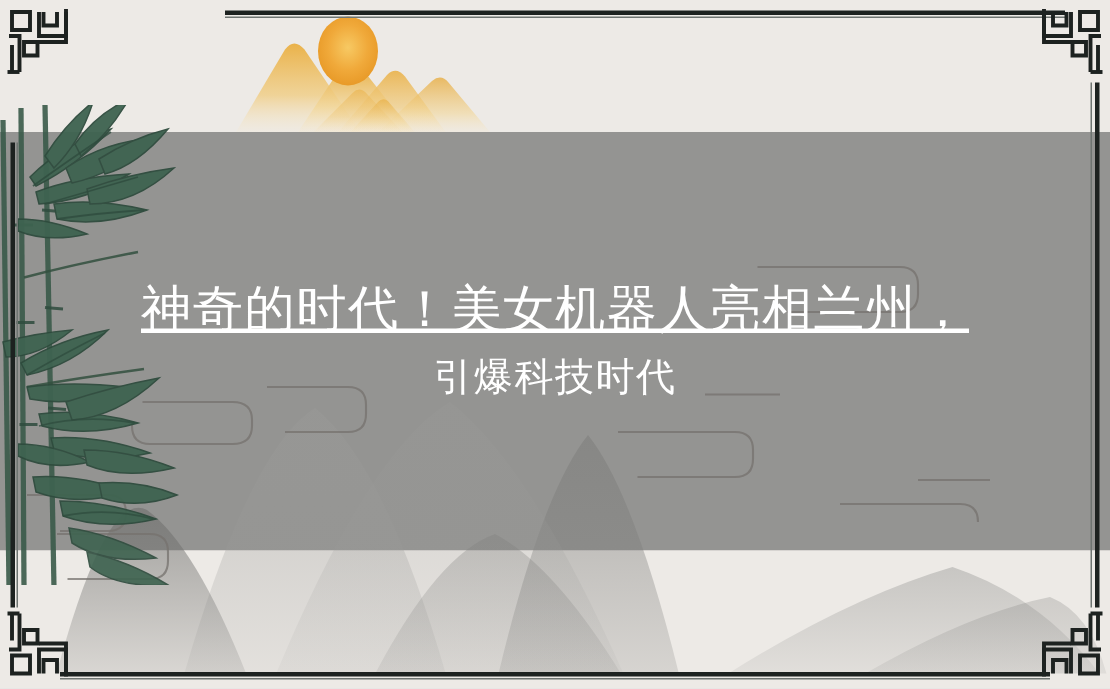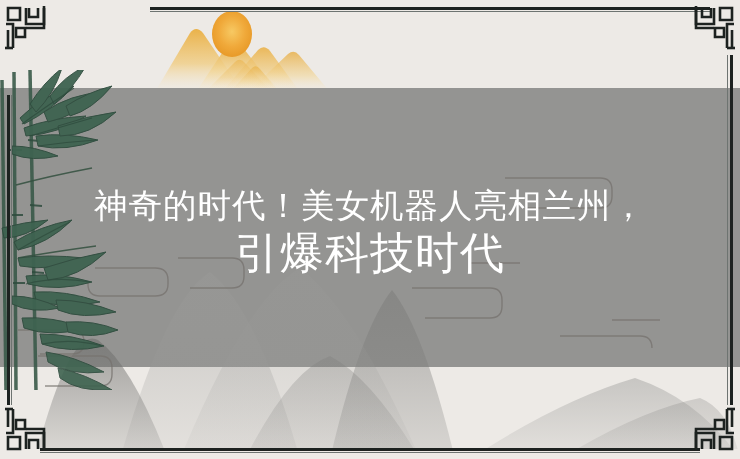--- a/index.html
+++ b/index.html
@@ -52,22 +52,22 @@
   }
   .title-line {
     display: block;
     color: #ffffff;
     font-size: 33px;
     line-height: 47px;
     letter-spacing: 1px;
     font-weight: 400;
     white-space: nowrap;
   }
-  .title-line.l1 { font-size: 33.5px; }
-  .title-line.l2 { font-size: 44px; }
+  .title-line.l1 { font-size: 33.5px; text-decoration: underline; }
+  .title-line.l2 { font-size: 26px; }
 
   
   .rule {
     position: absolute;
     background: #1d2220;
     z-index: 60;
   }
   .rule-top    { left: 150px; top: 7px;   width: 560px; height: 3px; }
   .rule-top2   { left: 150px; top: 11px;  width: 560px; height: 1px; background:#6e7471;}
   .rule-bottom { left: 40px;  top: 448px; width: 660px; height: 3px; }

